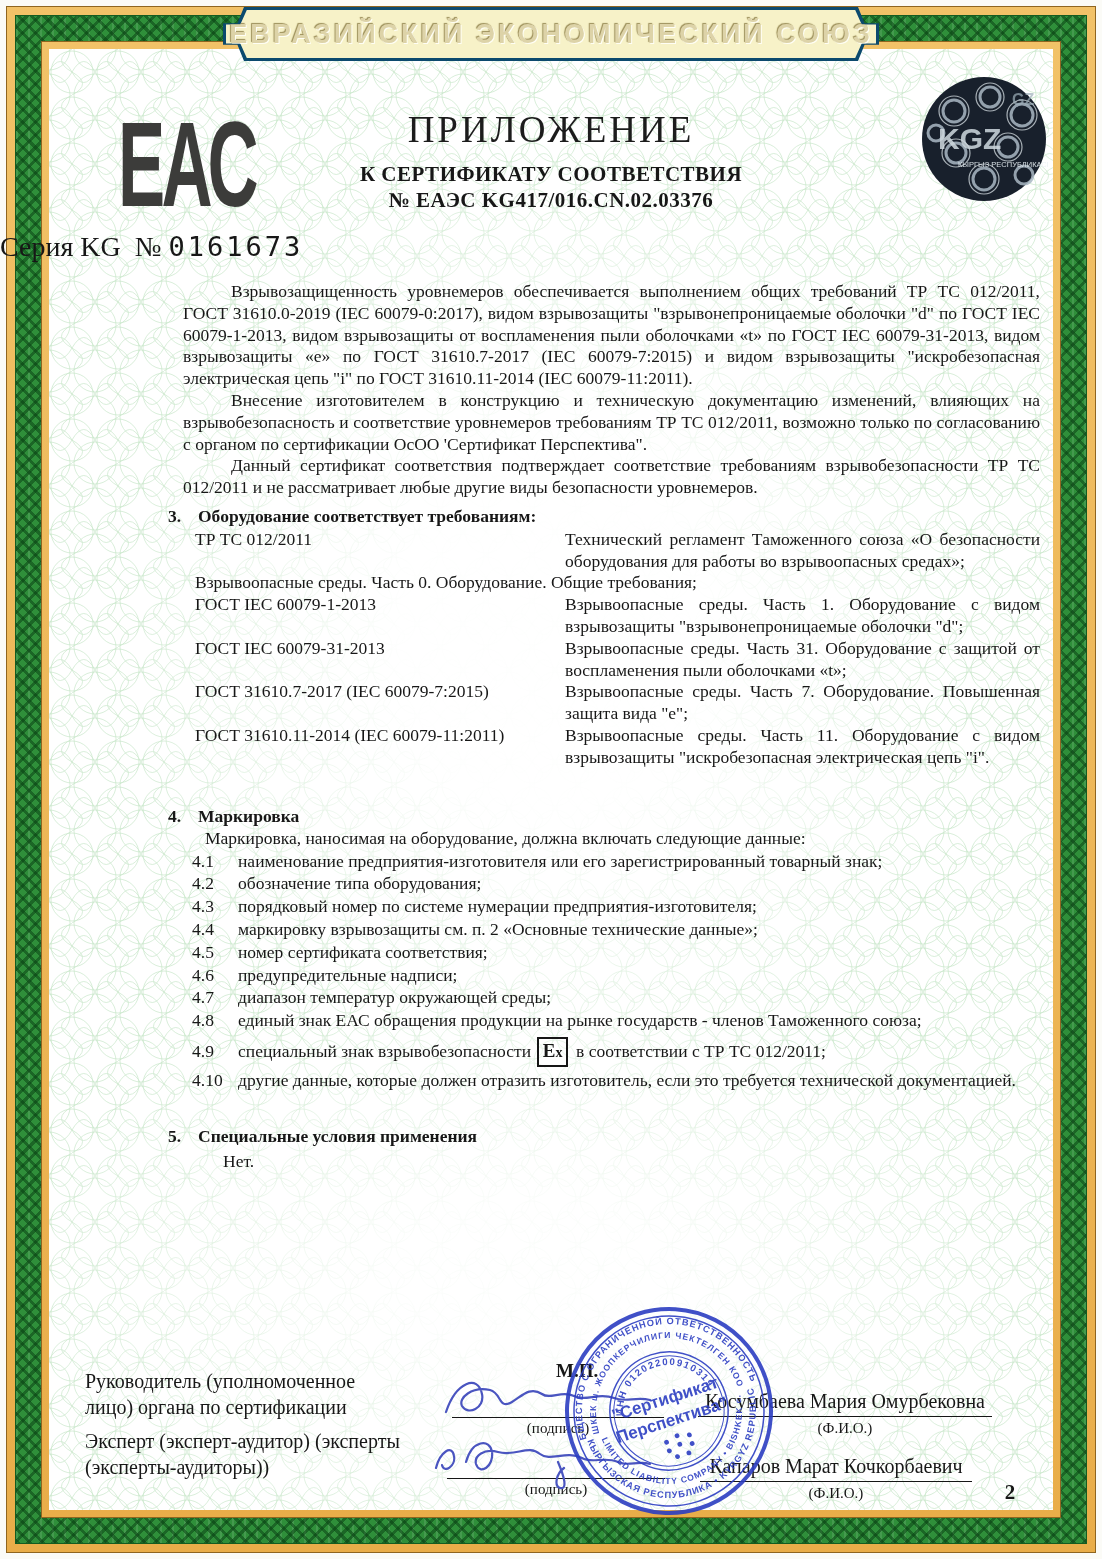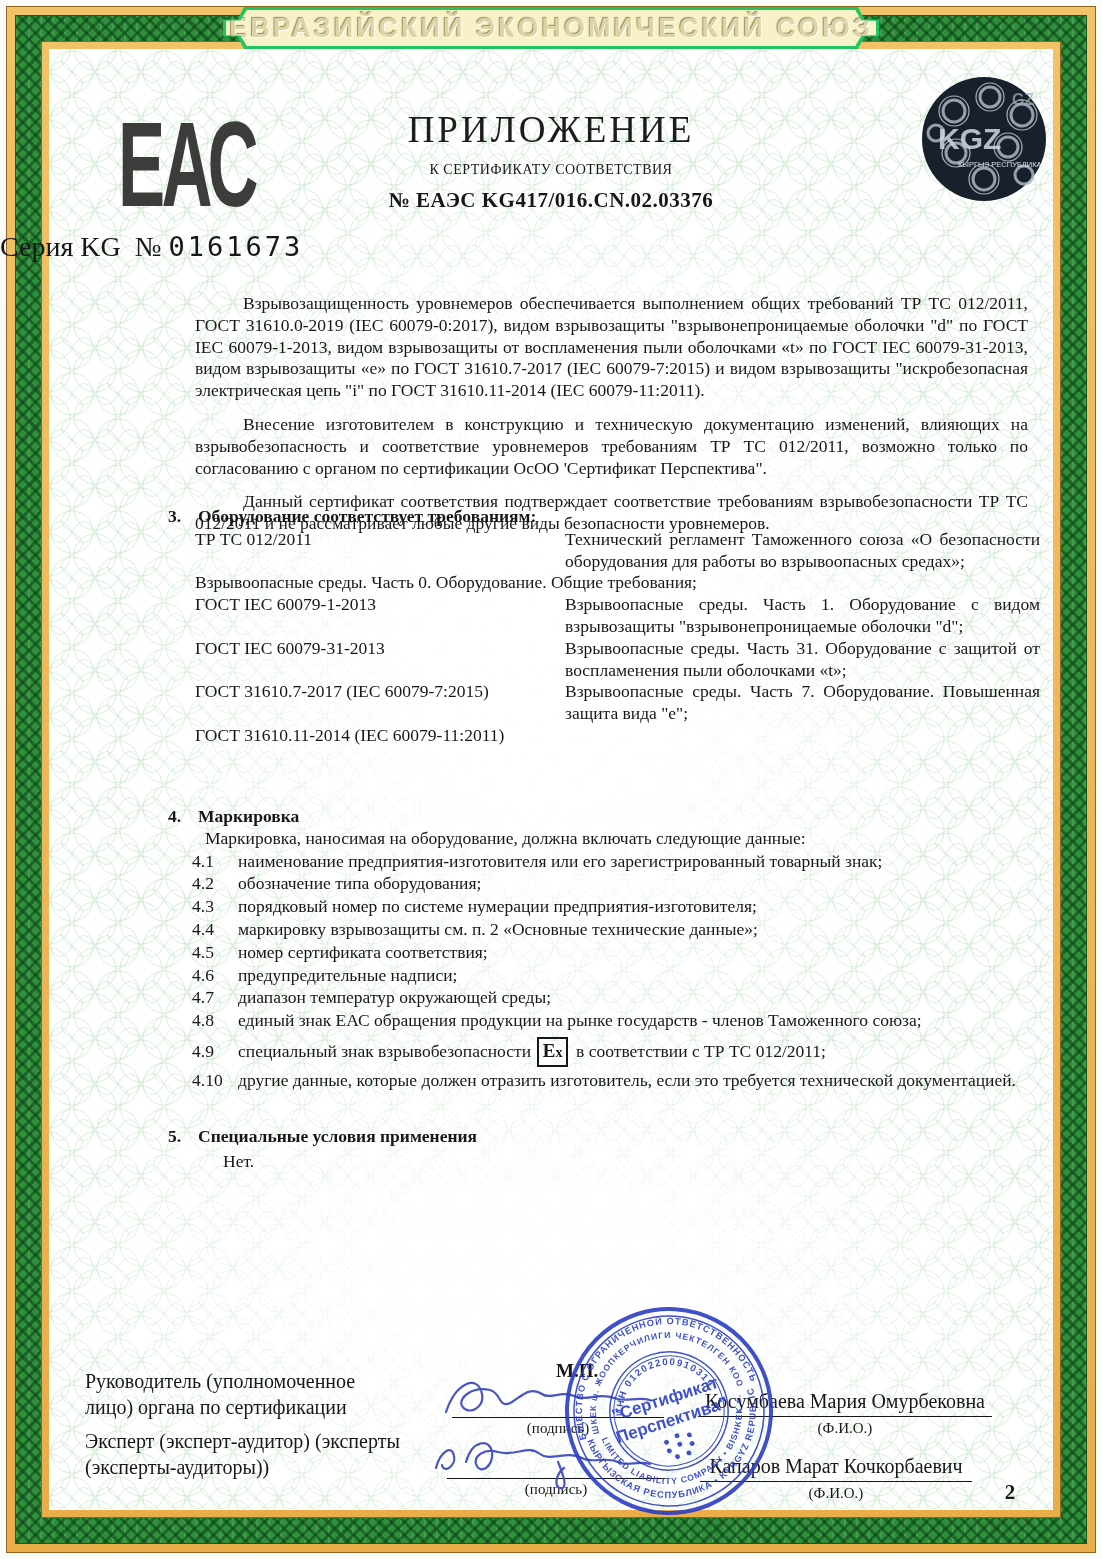--- a/index.html
+++ b/index.html
@@ -21,21 +21,21 @@
   .page-inner{position:absolute;inset:49px;background:#ffffff;z-index:0;}
   .guilloche{position:absolute;left:49px;top:49px;z-index:1;}
   .fade{position:absolute;inset:49px;z-index:2;
     background:
       radial-gradient(ellipse 430px 500px at 50% 40%, rgba(255,255,255,.97) 35%, rgba(255,255,255,0) 100%),
       radial-gradient(ellipse 520px 300px at 48% 84%, rgba(255,255,255,.9) 25%, rgba(255,255,255,0) 100%);
   }
   
   .banner{
     position:absolute;top:7px;left:50%;transform:translateX(-50%);
-    width:656px;height:42px;z-index:4;background:#22c55e;
+    width:656px;height:54px;z-index:4;background:#0c4a6e;
     clip-path:polygon(0% 30%,2.2% 30%,3.2% 0%,96.8% 0%,97.8% 30%,100% 30%,100% 70%,97.8% 70%,96.8% 100%,3.2% 100%,2.2% 70%,0% 70%);
   }
   .banner-in{
     position:absolute;inset:3px;background:#f7f2c8;
     clip-path:polygon(0% 30%,2.2% 30%,3.2% 0%,96.8% 0%,97.8% 30%,100% 30%,100% 70%,97.8% 70%,96.8% 100%,3.2% 100%,2.2% 70%,0% 70%);
     display:flex;align-items:center;justify-content:center;
   }
   .banner-text{
     font-family:"Liberation Sans", sans-serif;font-weight:700;font-size:27px;letter-spacing:3px;
     color:#ddd3a8;text-shadow:1px 1px 0 rgba(255,255,250,.9), -1px -1px 1px #9c8f5a;
@@ -44,29 +44,29 @@
   
   .eac-logo{
     position:absolute;left:118px;top:104px;z-index:3;
     font-family:"Liberation Sans", sans-serif;font-weight:700;font-size:118px;line-height:1;
     color:#3c3c3a;letter-spacing:-6px;transform:scale(.60,1.02);transform-origin:left top;
   }
   .holo{position:absolute;left:920px;top:75px;z-index:3;}
   .doc-title{position:absolute;left:0;top:100px;width:1102px;text-align:center;z-index:3;
     font-size:37px;letter-spacing:3px;color:#1c1c1c;margin-top:8px;}
   .doc-sub{position:absolute;left:0;top:162px;width:1102px;text-align:center;z-index:3;
-    font-size:14px;font-weight:400;letter-spacing:.5px;}
+    font-size:21px;font-weight:700;letter-spacing:.5px;}
   .doc-certno{position:absolute;left:0;top:188px;width:1102px;text-align:center;z-index:3;
     font-size:21px;font-weight:700;letter-spacing:.5px;}
   .series{position:absolute;left:0;top:231px;width:1102px;text-align:left;z-index:3;font-size:28px;}
   .series .num{font-family:"DejaVu Sans Mono", monospace;font-size:27px;letter-spacing:3px;}
   
   .paras{position:absolute;left:183px;top:281px;width:857px;z-index:3;
     font-size:17.5px;line-height:21.8px;text-align:justify;}
-  .paras p{margin:12px;text-indent:48px;}
+  .paras p{margin:0;text-indent:48px;}
   .sec{position:absolute;z-index:3;font-size:17.5px;line-height:21.8px;}
   .sec-head{font-weight:700;}
   .sec-num{display:inline-block;width:30px;}
   .s3-rows{margin-left:27px;margin-top:1px;}
   .s3-row{display:flex;}
   .s3-std{width:370px;flex:none;font-family:Liberation Serif, serif;}
   .s3-desc{flex:1;text-align:justify;}
   .s4-intro{margin-left:37px;}
   .s4-items{margin-left:24px;margin-top:1px;}
   .s4-item{padding-left:46px;text-indent:-46px;text-align:justify;margin-bottom:1px;}
@@ -182,20 +182,21 @@
     <div class="s3-row">
       <div class="s3-std">ГОСТ IEC 60079-31-2013</div>
       <div class="s3-desc">Взрывоопасные среды. Часть 31. Оборудование с защитой от воспламенения пыли оболочками «t»;</div>
     </div>
     <div class="s3-row">
       <div class="s3-std">ГОСТ 31610.7-2017 (IEC 60079-7:2015)</div>
       <div class="s3-desc">Взрывоопасные среды. Часть 7. Оборудование. Повышенная защита вида "е";</div>
     </div>
     <div class="s3-row">
       <div class="s3-std">ГОСТ 31610.11-2014 (IEC 60079-11:2011)</div>
+      <div class="s3-desc">Взрывоопасные среды. Часть 11. Оборудование с видом взрывозащиты "искробезопасная электрическая цепь "i".</div>
     </div>
   </div>
 </div>
 
 <div class="sec" style="left:168px;top:806px;width:872px;">
   <div class="sec-head">
     <span class="sec-num">4.</span><span>Маркировка</span>
   </div>
   <div class="s4-intro">Маркировка, наносимая на оборудование, должна включать следующие данные:</div>
   <div class="s4-items">

